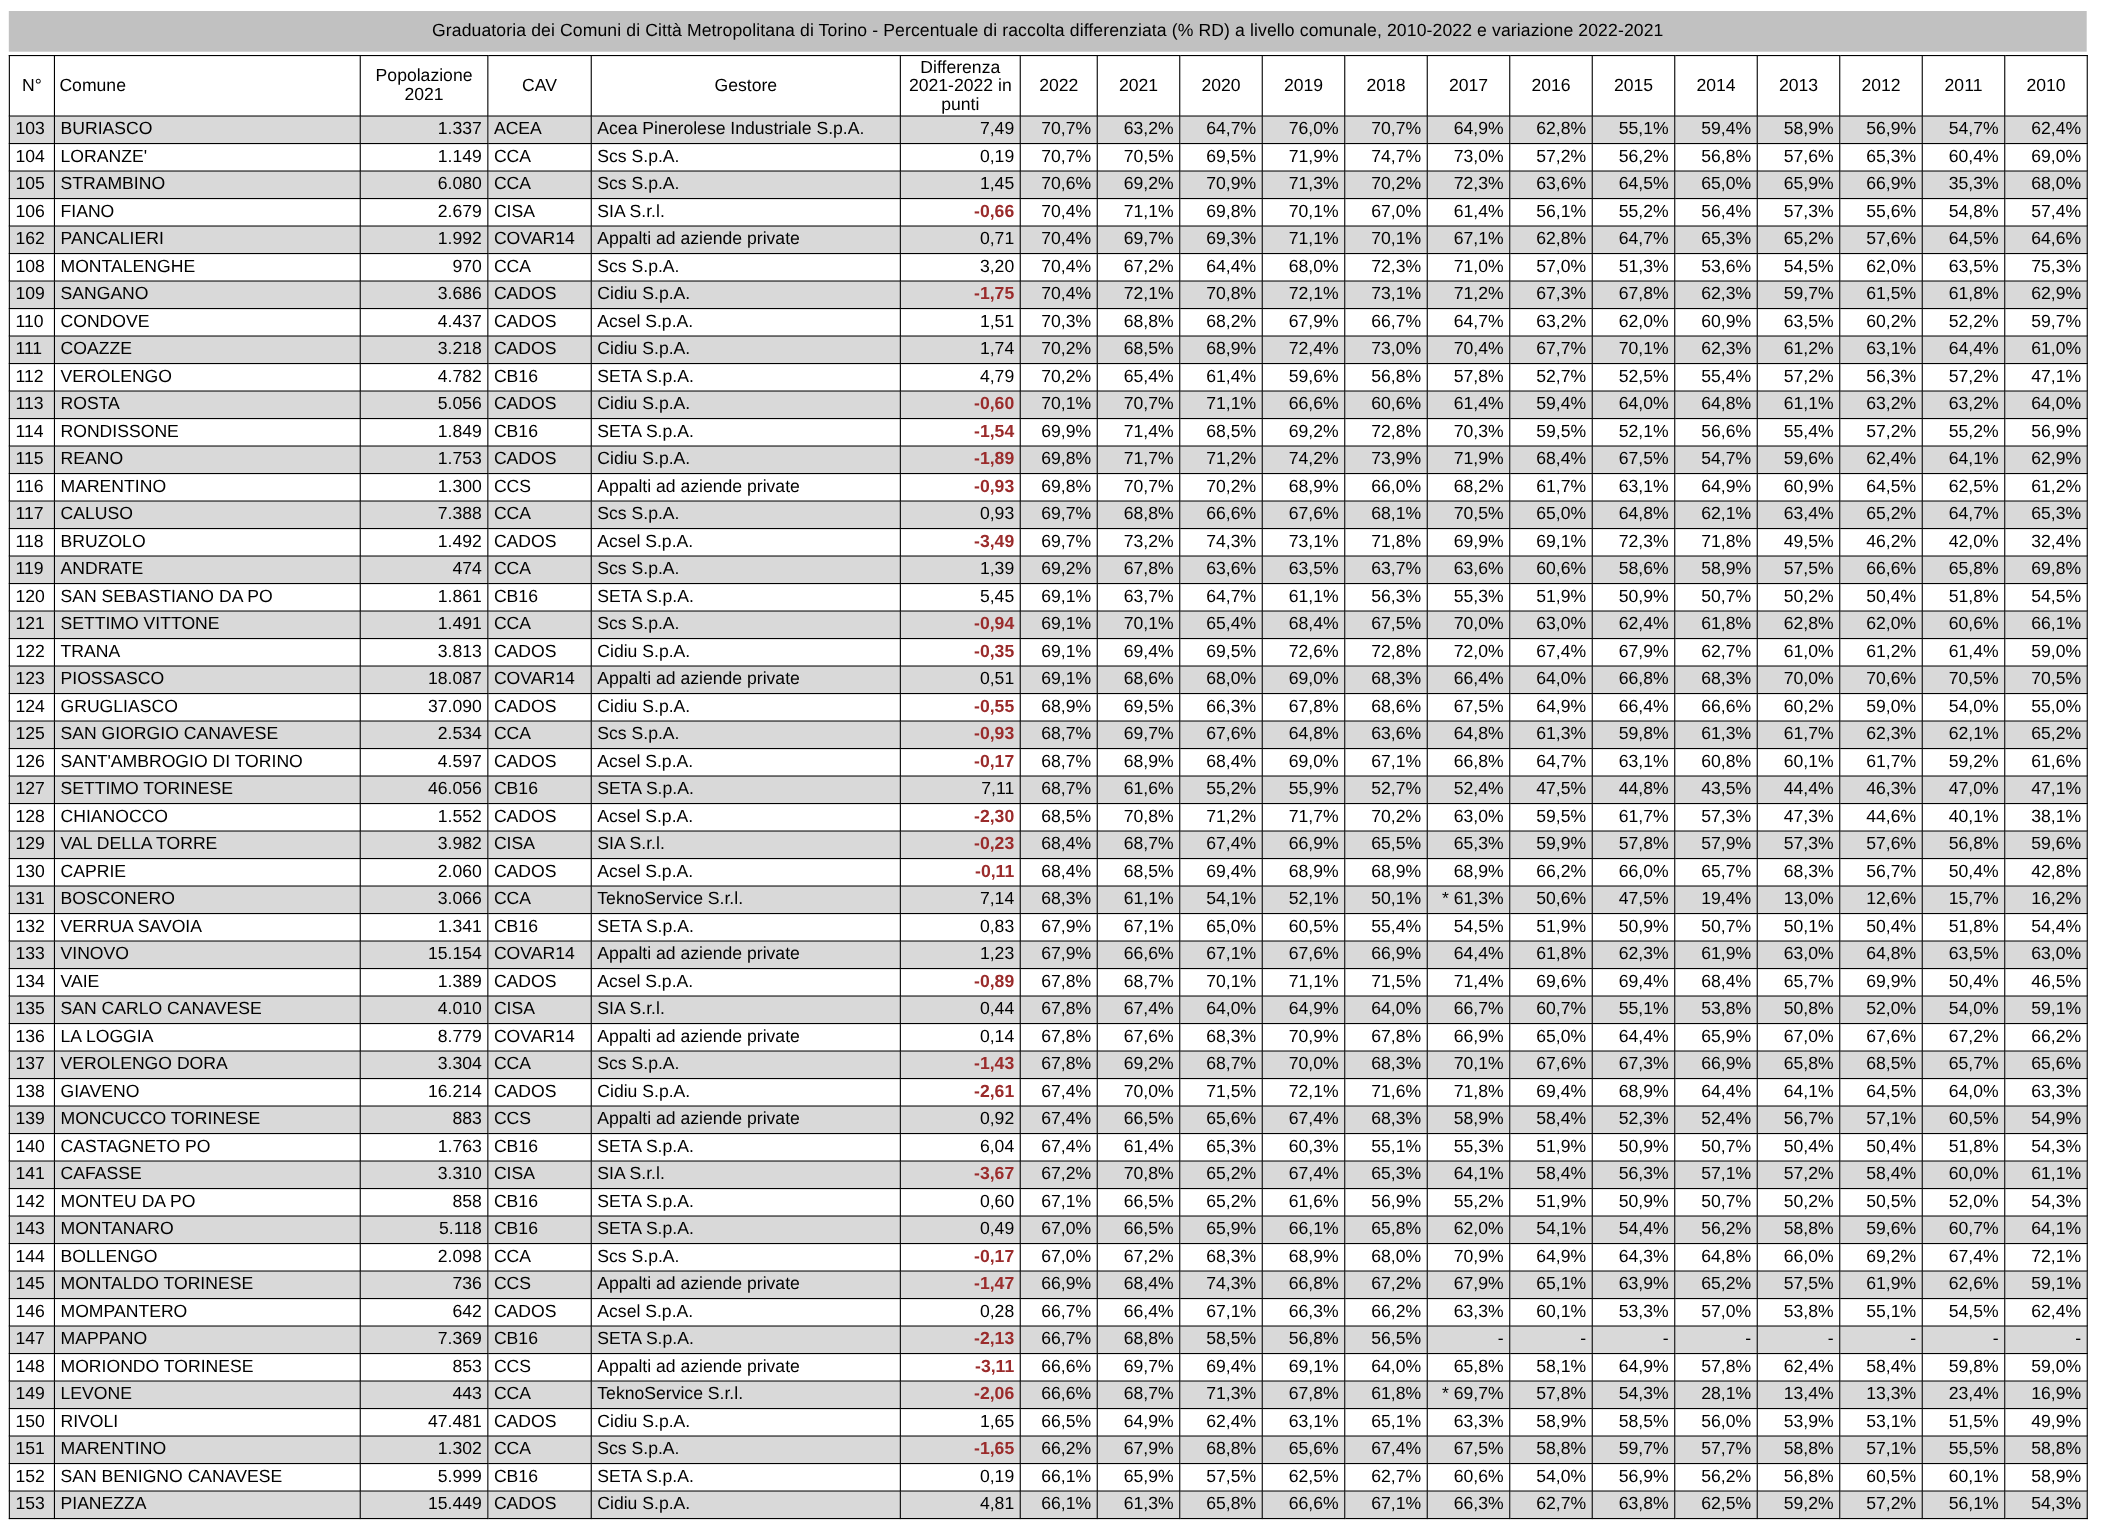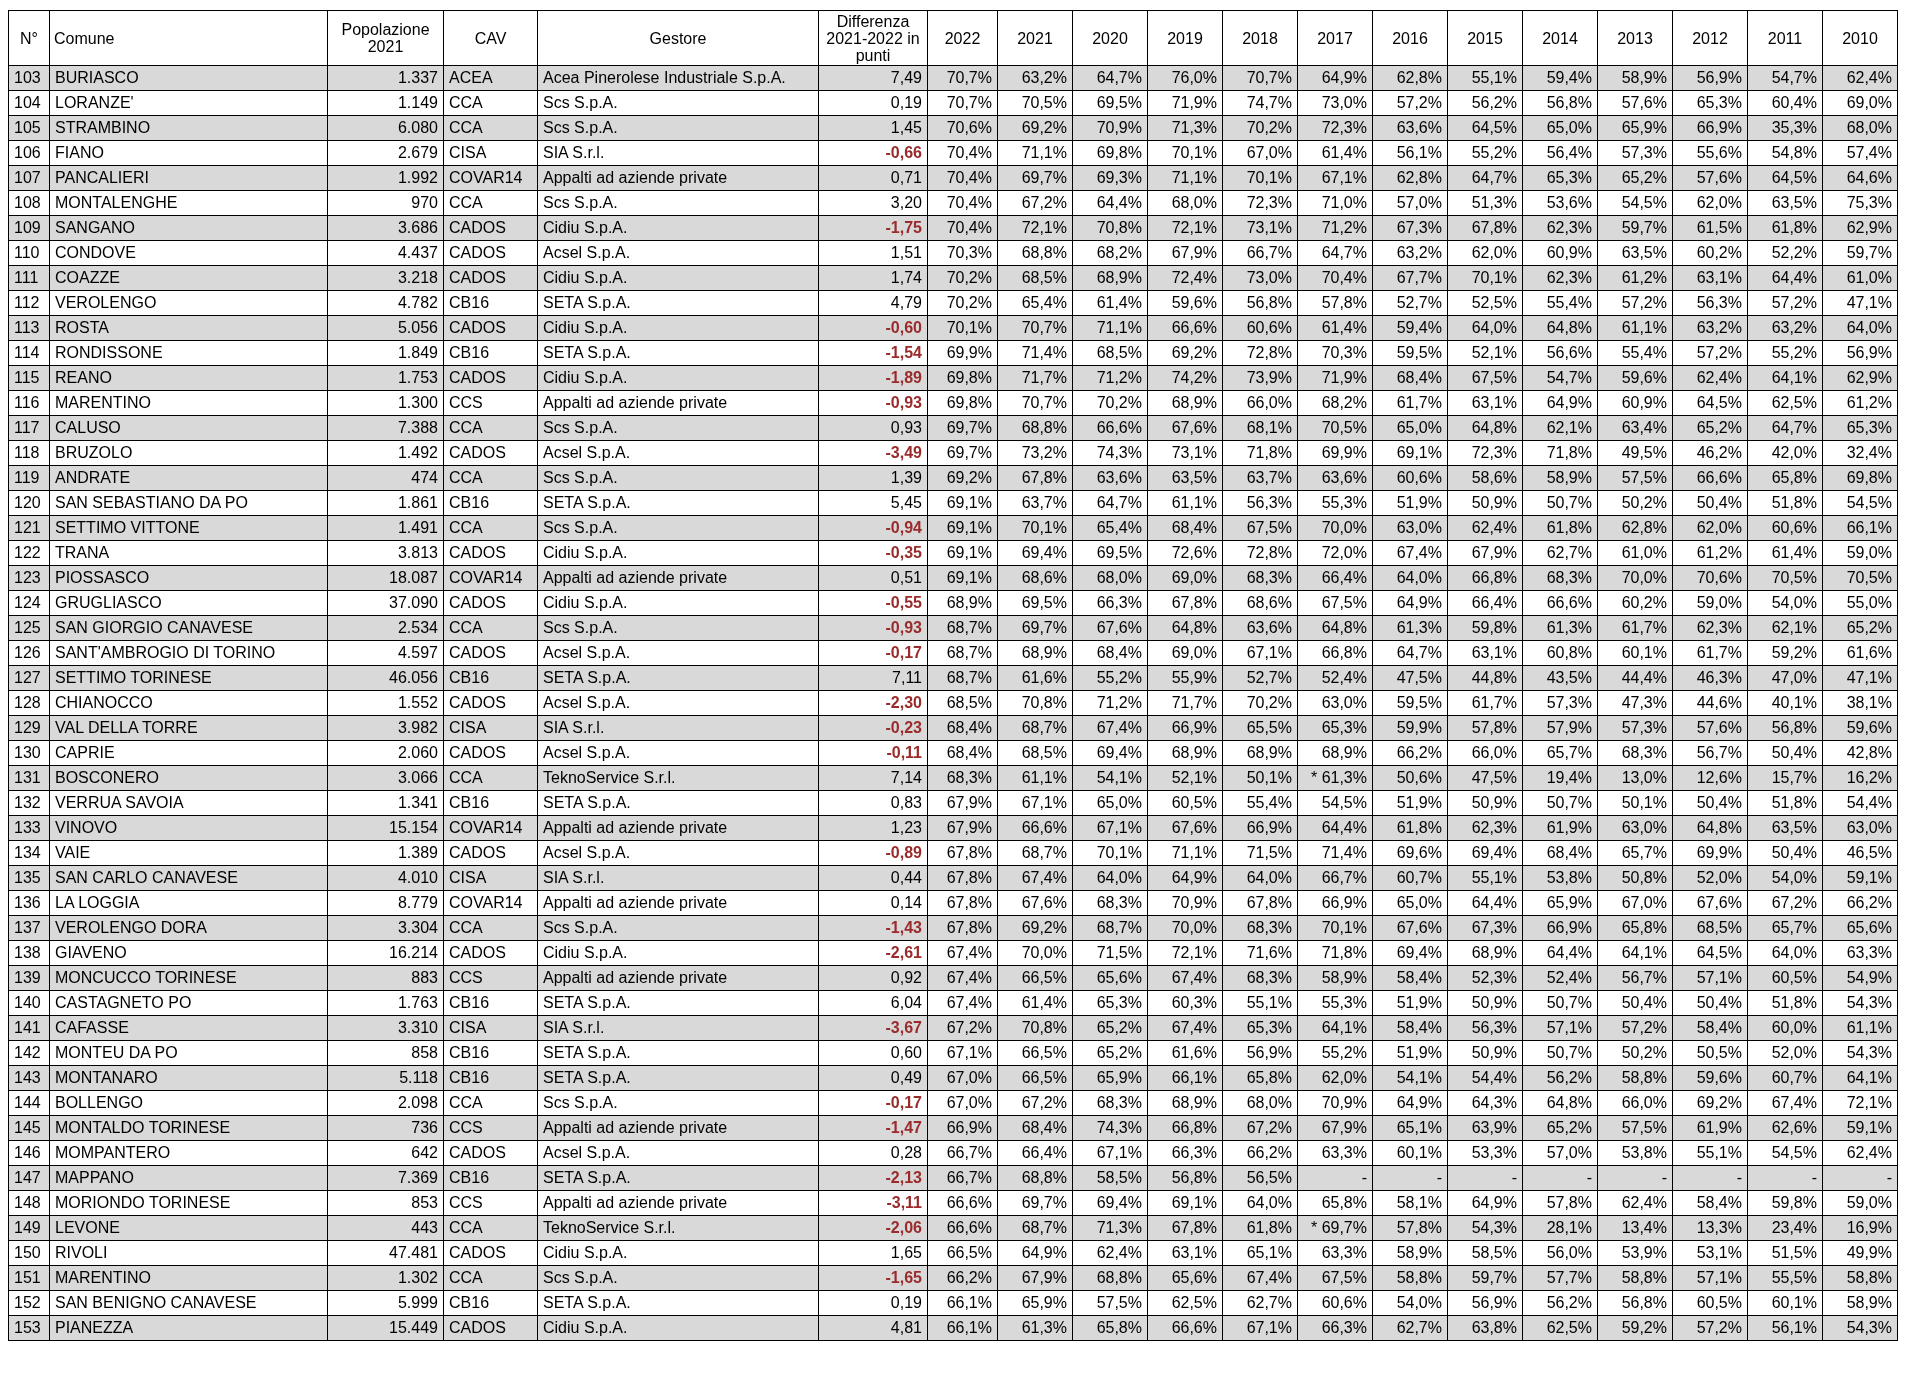--- a/index.html
+++ b/index.html
@@ -19,20 +19,21 @@
   table.rd tbody td{height:25px;font-size:16px;vertical-align:middle;padding:0 5px;}
   table.rd tbody tr:nth-child(odd){background:#D9D9D9;}
   table.rd tbody tr:nth-child(even){background:#FFFFFF;}
   td.al{text-align:left;} td.ar{text-align:right;} 
   td.neg{color:#9A2B2B;font-weight:bold;}
 </style>
 </head>
 <body>
 
 <div class="sheet">
+  <div class="title-bar">Graduatoria dei Comuni di Città Metropolitana di Torino - Percentuale di raccolta differenziata (% RD) a livello comunale, 2010-2022 e variazione 2022-2021</div>
   <table class="rd">
     <colgroup>
       <col style="width:41px">
         <col style="width:278px">
         <col style="width:116px">
         <col style="width:94px">
       <col style="width:281px">
         <col style="width:109px">
         <col style="width:70px">
         <col style="width:75px">
@@ -150,21 +151,21 @@
           <td class="ar">61,4%</td>
           <td class="ar">56,1%</td>
           <td class="ar">55,2%</td>
           <td class="ar">56,4%</td>
           <td class="ar">57,3%</td>
           <td class="ar">55,6%</td>
           <td class="ar">54,8%</td>
           <td class="ar">57,4%</td>
         </tr>
         <tr>
-          <td class="al">107</td>
+          <td class="al">162</td>
           <td class="al">PANCALIERI</td>
           <td class="ar">1.992</td>
           <td class="al">COVAR14</td>
           <td class="al">Appalti ad aziende private</td>
           <td class="ar">0,71</td>
           <td class="ar">70,4%</td>
           <td class="ar">69,7%</td>
           <td class="ar">69,3%</td>
           <td class="ar">71,1%</td>
           <td class="ar">70,1%</td>

